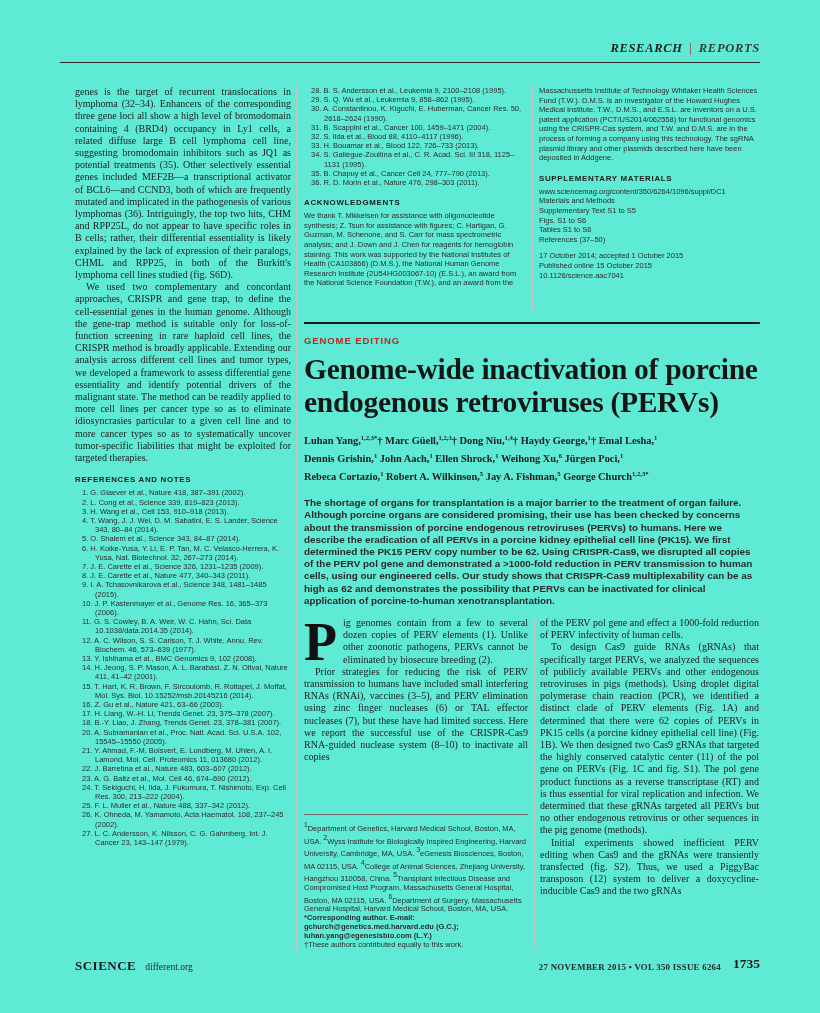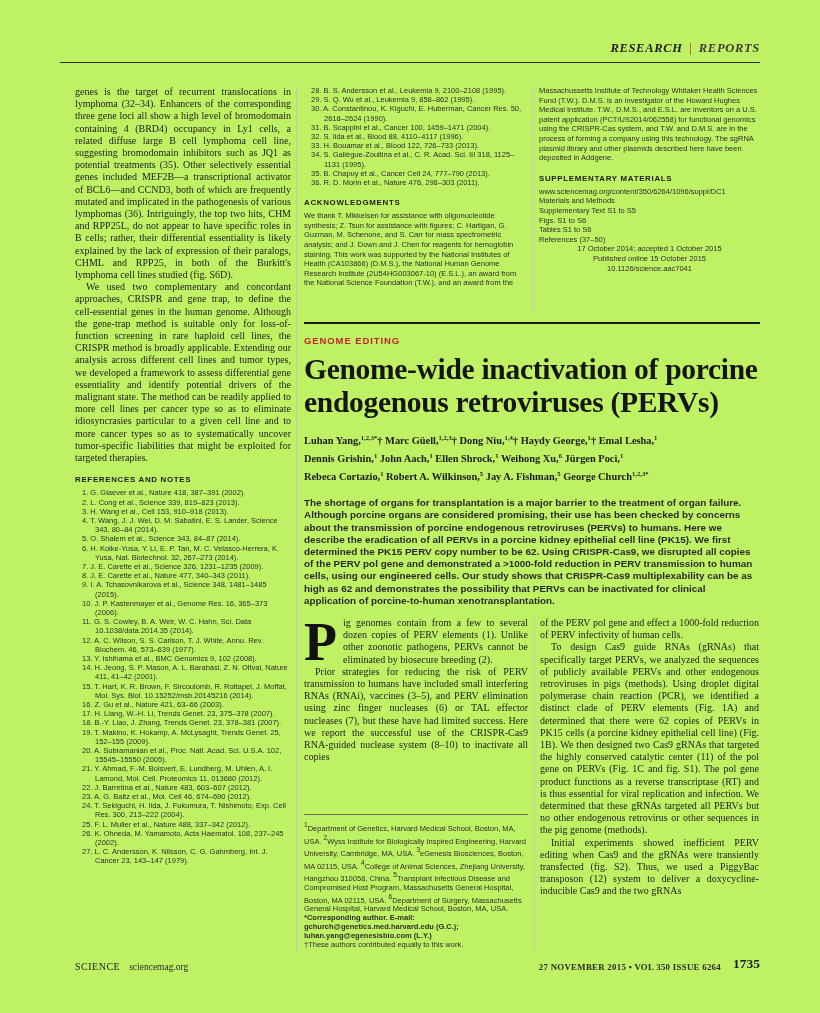--- a/index.html
+++ b/index.html
@@ -1,16 +1,16 @@
 <!DOCTYPE html>
 <html><head>
 <meta charset="utf-8">
 <style>
   html,body{margin:0;padding:0;background:#e8e7e4;}
-  .page{position:relative;width:820px;height:1013px;background:#bef264;color:#1c1c1c;
+  .page{position:relative;width:820px;height:1013px;background:#5eead4;color:#1c1c1c;
         font-family:"Liberation Serif",serif;overflow:hidden;margin:0 auto;}
 
   
   .header-band{position:absolute;top:41px;right:60px;font-size:12.5px;font-style:italic;
                font-weight:bold;letter-spacing:.7px;}
   .header-band .sep{color:#c2242c;font-weight:normal;padding:0 6px;}
   .header-band .reports{color:#3a3a3a;}
   .header-rule{position:absolute;top:62px;left:60px;right:60px;border-top:1.3px solid #2a2a2a;}
 
   
@@ -23,21 +23,21 @@
   .serif-par{font-size:10px;line-height:12.2px;text-align:justify;margin:0;}
   .indent{text-indent:11px;}
 
   .small-heading{font-family:"Liberation Sans",sans-serif;font-weight:bold;font-size:7.9px;
                  letter-spacing:.7px;margin:11px 0 4px 0;color:#1c1c1c;}
   .ref-item{font-family:"Liberation Sans",sans-serif;font-size:7.5px;line-height:9.2px;
             color:#2e2d2b;padding-left:20px;text-indent:-13px;}
   .sans-small{font-family:"Liberation Sans",sans-serif;font-size:7.5px;line-height:9.6px;
               color:#2e2d2b;margin:0;}
   .supp-line{font-family:"Liberation Sans",sans-serif;font-size:7.5px;line-height:9.6px;color:#2e2d2b;}
-  .dates{text-align:center;}
+  .dates{margin-top:7px;}
 
   
   .article{position:absolute;left:304px;top:322px;width:456px;}
   .article-rule{border-top:2px solid #1a1a1a;}
   .section-label{font-family:"Liberation Sans",sans-serif;color:#c2242c;font-weight:bold;
                  font-size:9.5px;letter-spacing:.9px;margin-top:11px;}
   .article-title{font-weight:bold;font-size:29.5px;line-height:33px;margin-top:7px;
                  letter-spacing:-.3px;color:#151515;}
   .authors{margin-top:12px;font-weight:bold;font-size:10.4px;line-height:14.6px;}
   .authors sup, .footnote sup{font-size:6.6px;}
@@ -50,21 +50,21 @@
   .body-par{font-size:10px;line-height:12.2px;text-align:justify;margin:0;}
   .dropcap{float:left;font-size:54px;line-height:44px;font-weight:bold;padding:3px 6px 0 0;color:#111;}
   .footnote{margin-top:auto;font-family:"Liberation Sans",sans-serif;font-size:7.5px;
             line-height:9px;color:#2e2d2b;border-top:1px solid #6f6e6a;padding-top:5px;}
   .fn-bold{font-weight:bold;}
 
   
   .footer{position:absolute;left:75px;right:60px;top:956px;display:flex;
           justify-content:space-between;align-items:baseline;}
   .footer-left{display:flex;align-items:baseline;gap:9px;}
-  .footer-journal{font-weight:normal;font-size:10px;letter-spacing:.5px;}
+  .footer-journal{font-weight:bold;font-size:13px;letter-spacing:.5px;}
   .footer-site{font-size:9.5px;color:#2a2a2a;}
   .footer-right{display:flex;align-items:flex-end;gap:12px;}
   .footer-issue{font-size:8.8px;font-weight:bold;letter-spacing:.3px;color:#2a2a2a;}
   .footer-page{font-size:13.5px;font-weight:bold;}
 </style>
 </head>
 <body>
 
 <div class="page">
 
@@ -89,21 +89,20 @@
         <div class="ref-item">9.  I. A. Tchasovnikarova et al., Science 348, 1481–1485 (2015).</div>
         <div class="ref-item">10. J. P. Kastenmayer et al., Genome Res. 16, 365–373 (2006).</div>
         <div class="ref-item">11. G. S. Cowley, B. A. Weir, W. C. Hahn, Sci. Data 10.1038/data.2014.35 (2014).</div>
         <div class="ref-item">12. A. C. Wilson, S. S. Carlson, T. J. White, Annu. Rev. Biochem. 46, 573–639 (1977).</div>
         <div class="ref-item">13. Y. Ishihama et al., BMC Genomics 9, 102 (2008).</div>
         <div class="ref-item">14. H. Jeong, S. P. Mason, A. L. Barabási, Z. N. Oltvai, Nature 411, 41–42 (2001).</div>
         <div class="ref-item">15. T. Hart, K. R. Brown, F. Sircoulomb, R. Rottapel, J. Moffat, Mol. Sys. Biol. 10.15252/msb.20145216 (2014).</div>
         <div class="ref-item">16. Z. Gu et al., Nature 421, 63–66 (2003).</div>
         <div class="ref-item">17. H. Liang, W.-H. Li, Trends Genet. 23, 375–378 (2007).</div>
         <div class="ref-item">18. B.-Y. Liao, J. Zhang, Trends Genet. 23, 378–381 (2007).</div>
-        <div class="ref-item">19. T. Makino, K. Hokamp, A. McLysaght, Trends Genet. 25, 152–155 (2009).</div>
         <div class="ref-item">20. A. Subramanian et al., Proc. Natl. Acad. Sci. U.S.A. 102, 15545–15550 (2005).</div>
         <div class="ref-item">21. Y. Ahmad, F.-M. Boisvert, E. Lundberg, M. Uhlen, A. I. Lamond, Mol. Cell. Proteomics 11, 013680 (2012).</div>
         <div class="ref-item">22. J. Barretina et al., Nature 483, 603–607 (2012).</div>
         <div class="ref-item">23. A. G. Baltz et al., Mol. Cell 46, 674–690 (2012).</div>
         <div class="ref-item">24. T. Sekiguchi, H. Iida, J. Fukumura, T. Nishimoto, Exp. Cell Res. 300, 213–222 (2004).</div>
         <div class="ref-item">25. F. L. Muller et al., Nature 488, 337–342 (2012).</div>
         <div class="ref-item">26. K. Ohneda, M. Yamamoto, Acta Haematol. 108, 237–245 (2002).</div>
         <div class="ref-item">27. L. C. Andersson, K. Nilsson, C. G. Gahmberg, Int. J. Cancer 23, 143–147 (1979).</div>
       </div>
   </div>
@@ -175,21 +174,21 @@
         <p class="body-par">of the PERV pol gene and effect a 1000-fold reduction of PERV infectivity of human cells.</p>
         <p class="body-par indent">To design Cas9 guide RNAs (gRNAs) that specifically target PERVs, we analyzed the sequences of publicly available PERVs and other endogenous retroviruses in pigs (methods). Using droplet digital polymerase chain reaction (PCR), we identified a distinct clade of PERV elements (Fig. 1A) and determined that there were 62 copies of PERVs in PK15 cells (a porcine kidney epithelial cell line) (Fig. 1B). We then designed two Cas9 gRNAs that targeted the highly conserved catalytic center (11) of the pol gene on PERVs (Fig. 1C and fig. S1). The pol gene product functions as a reverse transcriptase (RT) and is thus essential for viral replication and infection. We determined that these gRNAs targeted all PERVs but no other endogenous retrovirus or other sequences in the pig genome (methods).</p>
         <p class="body-par indent">Initial experiments showed inefficient PERV editing when Cas9 and the gRNAs were transiently transfected (fig. S2). Thus, we used a PiggyBac transposon (12) system to deliver a doxycycline-inducible Cas9 and the two gRNAs</p>
       </div>
     </div>
   </div>
 
   <div class="footer">
     <div class="footer-left">
       <span class="footer-journal">SCIENCE</span>
-      <span class="footer-site">sciencemag.org</span>
+      <span class="footer-site">different.org</span>
     </div>
     <div class="footer-right">
       <span class="footer-issue">27 NOVEMBER 2015 • VOL 350 ISSUE 6264</span>
       <span class="footer-page">1735</span>
     </div>
   </div>
 
 </div>
 
 </body></html>

